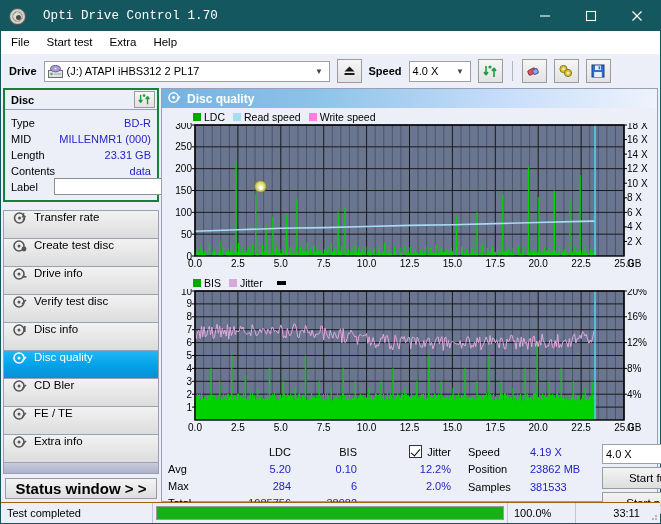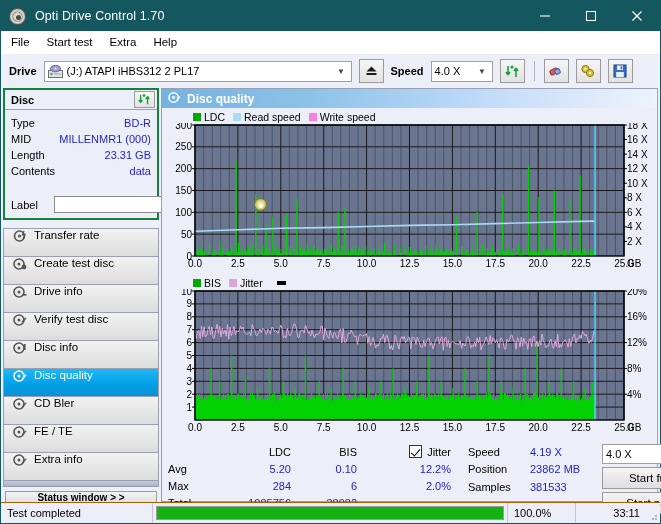--- a/index.html
+++ b/index.html
@@ -22,39 +22,39 @@
   .titlebar {
     height:30px; background:#15575e; display:flex; align-items:center;
     padding:0 0 0 8px; color:#ffffff; flex:0 0 30px;
   }
   .app-icon {
     width:17px;height:17px;border-radius:50%;
     background:radial-gradient(circle at 50% 50%, #f3f3ef 0%, #cfcfc6 38%, #8e8e86 42%, #d8d8d0 55%, #9a9a92 100%);
     border:1px solid #5a5a52; position:relative; flex:0 0 auto;
   }
   .app-icon:after{content:"";position:absolute;left:6px;top:6px;width:5px;height:5px;border-radius:50%;background:#4a4a44;}
-  .title-text { margin-left:9px; font-size:12.5px; letter-spacing:.1px; }
+  .title-text { margin-left:17px; font-size:12.5px; letter-spacing:.1px;font-family:Liberation Mono, monospace; }
   .win-btns { margin-left:auto; display:flex; height:30px; }
   .win-btn { width:46px; height:30px; display:flex; align-items:center; justify-content:center;
              color:#fff; font-size:13px; }
   .win-btn svg { display:block; }
   
   .menubar { height:23px; background:#ffffff; display:flex; align-items:center;
              padding-left:10px; gap:17px; flex:0 0 23px; border-bottom:1px solid #fff;}
   .menubar span { font-size:11.5px; color:#000; }
   
   .drivebar { height:34px; background:#eceff7; display:flex; align-items:center;
               padding:0 6px 0 8px; gap:7px; flex:0 0 34px; }
   .lbl-bold { font-weight:bold; font-size:11px; color:#000; }
   .combo {
     height:21px; background:#fff; border:1px solid #a0a0a0; display:flex; align-items:center;
     font-size:11px; color:#000; padding:0 2px 0 3px; position:relative;
   }
   .combo .arrow { margin-left:auto; width:15px; text-align:center; color:#444; font-size:8px; }
-  .drive-combo { width:308px; }
+  .drive-combo { width:286px; }
   .drive-ico { width:15px;height:13px;margin-right:4px;flex:0 0 auto;position:relative;}
   .speed-combo { width:62px; }
   .tb-btn {
     width:25px;height:24px;background:linear-gradient(#f6f6f6,#e2e2e2);
     border:1px solid #9b9b9b; display:flex;align-items:center;justify-content:center;
   }
   .sep-v { width:1px;height:20px;background:#b5b5c0;margin:0 2px; }
   
   .body-split { flex:1 1 auto; display:flex; min-height:0; }
   
@@ -66,21 +66,21 @@
   .disc-head {
     height:20px; display:flex; align-items:center; padding:0 2px 0 6px;
     border-bottom:1px solid #9aa0b4; background:#eceff7;
   }
   .disc-head b { font-size:11px; }
   .disc-head .tb-btn { margin-left:auto; width:21px;height:17px; }
   .disc-rows { padding:3px 6px 4px 6px; }
   .drow { display:flex; height:16px; align-items:flex-end; font-size:11px; }
   .drow .k { color:#000; }
   .drow .v { margin-left:auto; color:#2323c8; }
-  .label-row { display:flex; align-items:center; margin-top:18px; gap:16px; }
+  .label-row { display:flex; align-items:center; margin-top:0; gap:16px; }
   .label-row .k { width:42px; font-size:11px; }
   .label-input { flex:1 1 auto; height:17px; background:#fff; border:1px solid #8d8d8d; }
   .lbl-btn { width:21px;height:19px;background:linear-gradient(#f4f4f4,#dedede);
              border:1px solid #9b9b9b;display:flex;align-items:center;justify-content:center;}
   .cd-ico { width:13px;height:13px;border-radius:50%;
             background:radial-gradient(circle at 50% 50%, #f6f6c8 0%, #dede84 45%, #b6b64e 70%, #e4e49a 100%);
             border:1px solid #7d7d3a; position:relative;}
   .cd-ico:after{content:"";position:absolute;left:4.5px;top:4.5px;width:4px;height:4px;border-radius:50%;background:#fff;}
   .navlist { margin:8px 2px 0 2px; border:1px solid #9aa0b4; border-bottom:none; }
   .navitem {
@@ -91,21 +91,21 @@
   .navitem.active {
     background:linear-gradient(#21b7f5,#03a1e8 55%,#0b8fd4);
     color:#ffffff;
   }
   .nav-ico { width:14px;height:14px;flex:0 0 auto; }
   .nav-spacer { flex:1 1 auto; min-height:6px; background:linear-gradient(#c9ccdd,#aeb2c8);
                 border-bottom:1px solid #9aa0b4; margin:0 2px; border-left:1px solid #9aa0b4; border-right:1px solid #9aa0b4;}
   .status-btn {
     margin:4px 4px 3px 4px; height:21px; background:linear-gradient(#f4f4f4,#dedede);
     border:1px solid #9b9b9b; display:flex; align-items:center; justify-content:center;
-    font-size:10px; font-weight:bold;
+    font-size:15px; font-weight:bold;
   }
   
   .right { flex:1 1 auto; display:flex; flex-direction:column; min-width:0;
            border:1px solid #9aa0b4; margin:0 2px 0 0; background:#eceff7; }
   .dq-header {
     height:19px; display:flex; align-items:center; gap:6px; padding-left:6px;
     background:linear-gradient(90deg,#74b3e0 0%, #8cc2e8 30%, #c8defa 70%, #eef3fc 100%);
     color:#fff; font-weight:bold; font-size:12px; flex:0 0 19px;
   }
   .chart-wrap { padding:2px 3px 0 3px; }

